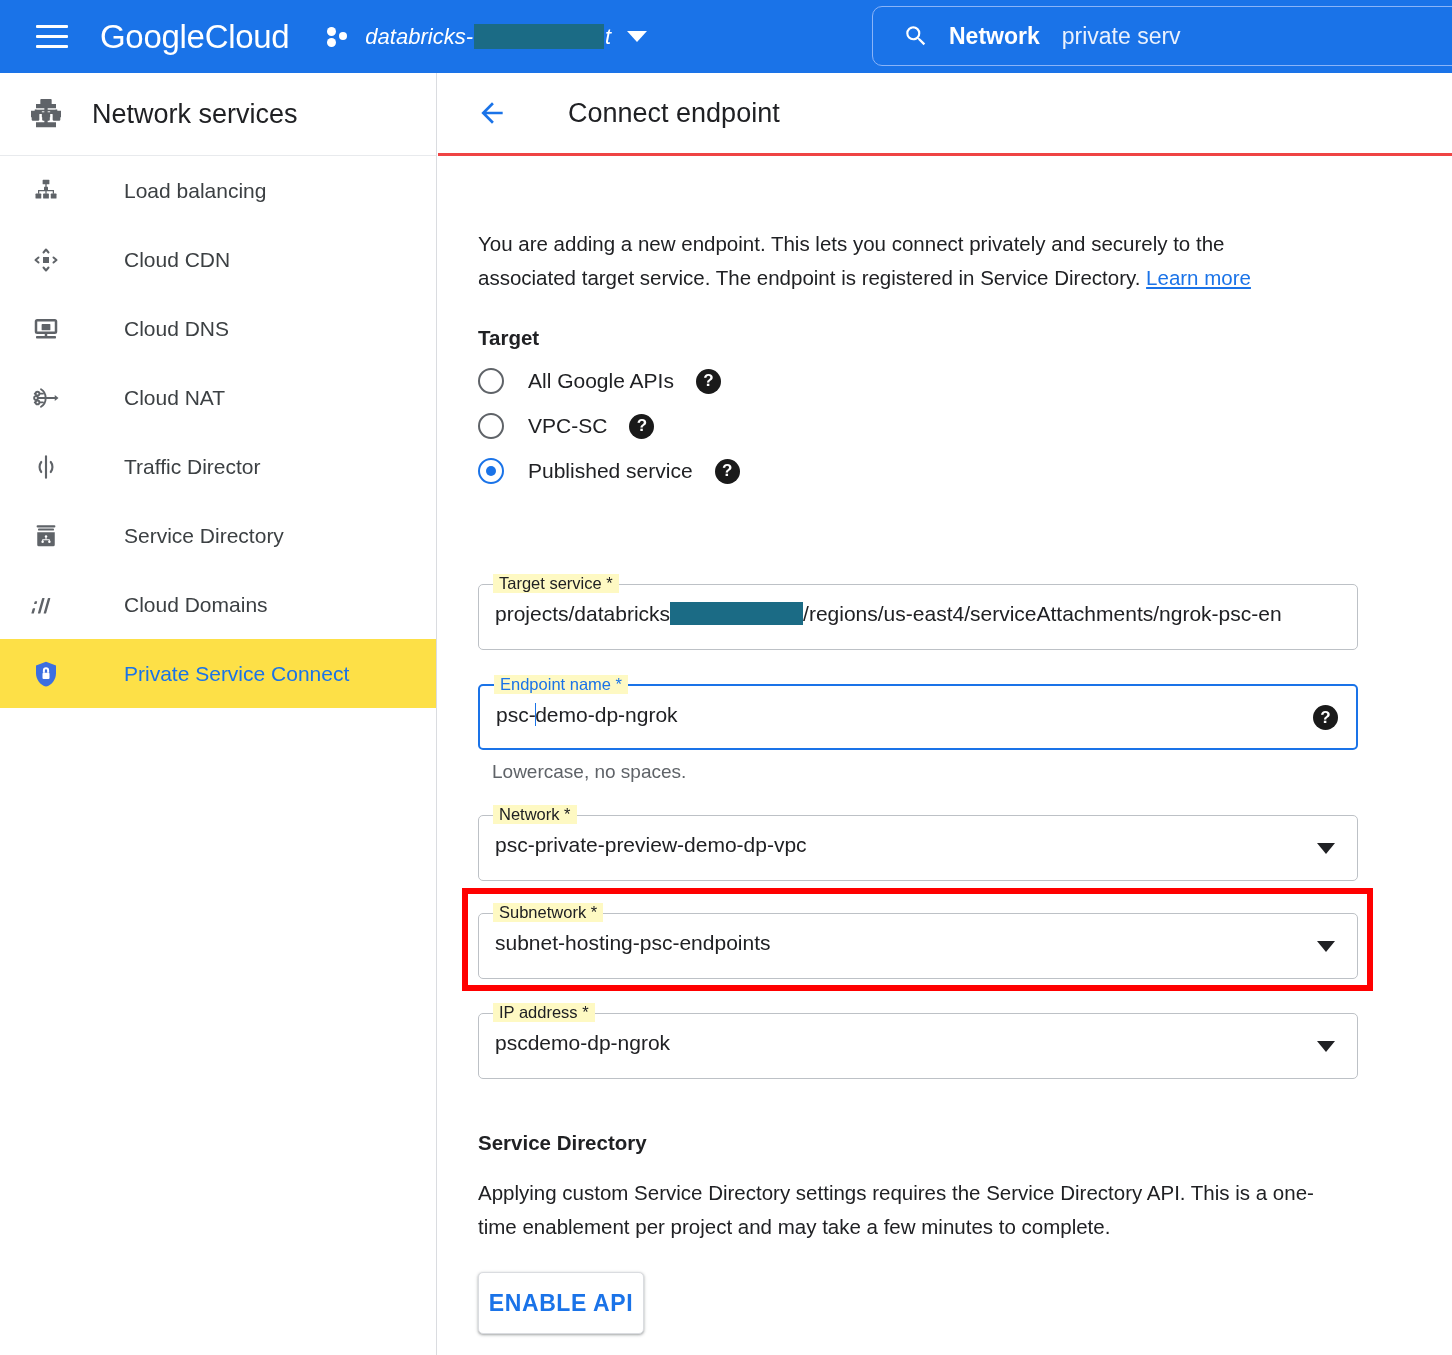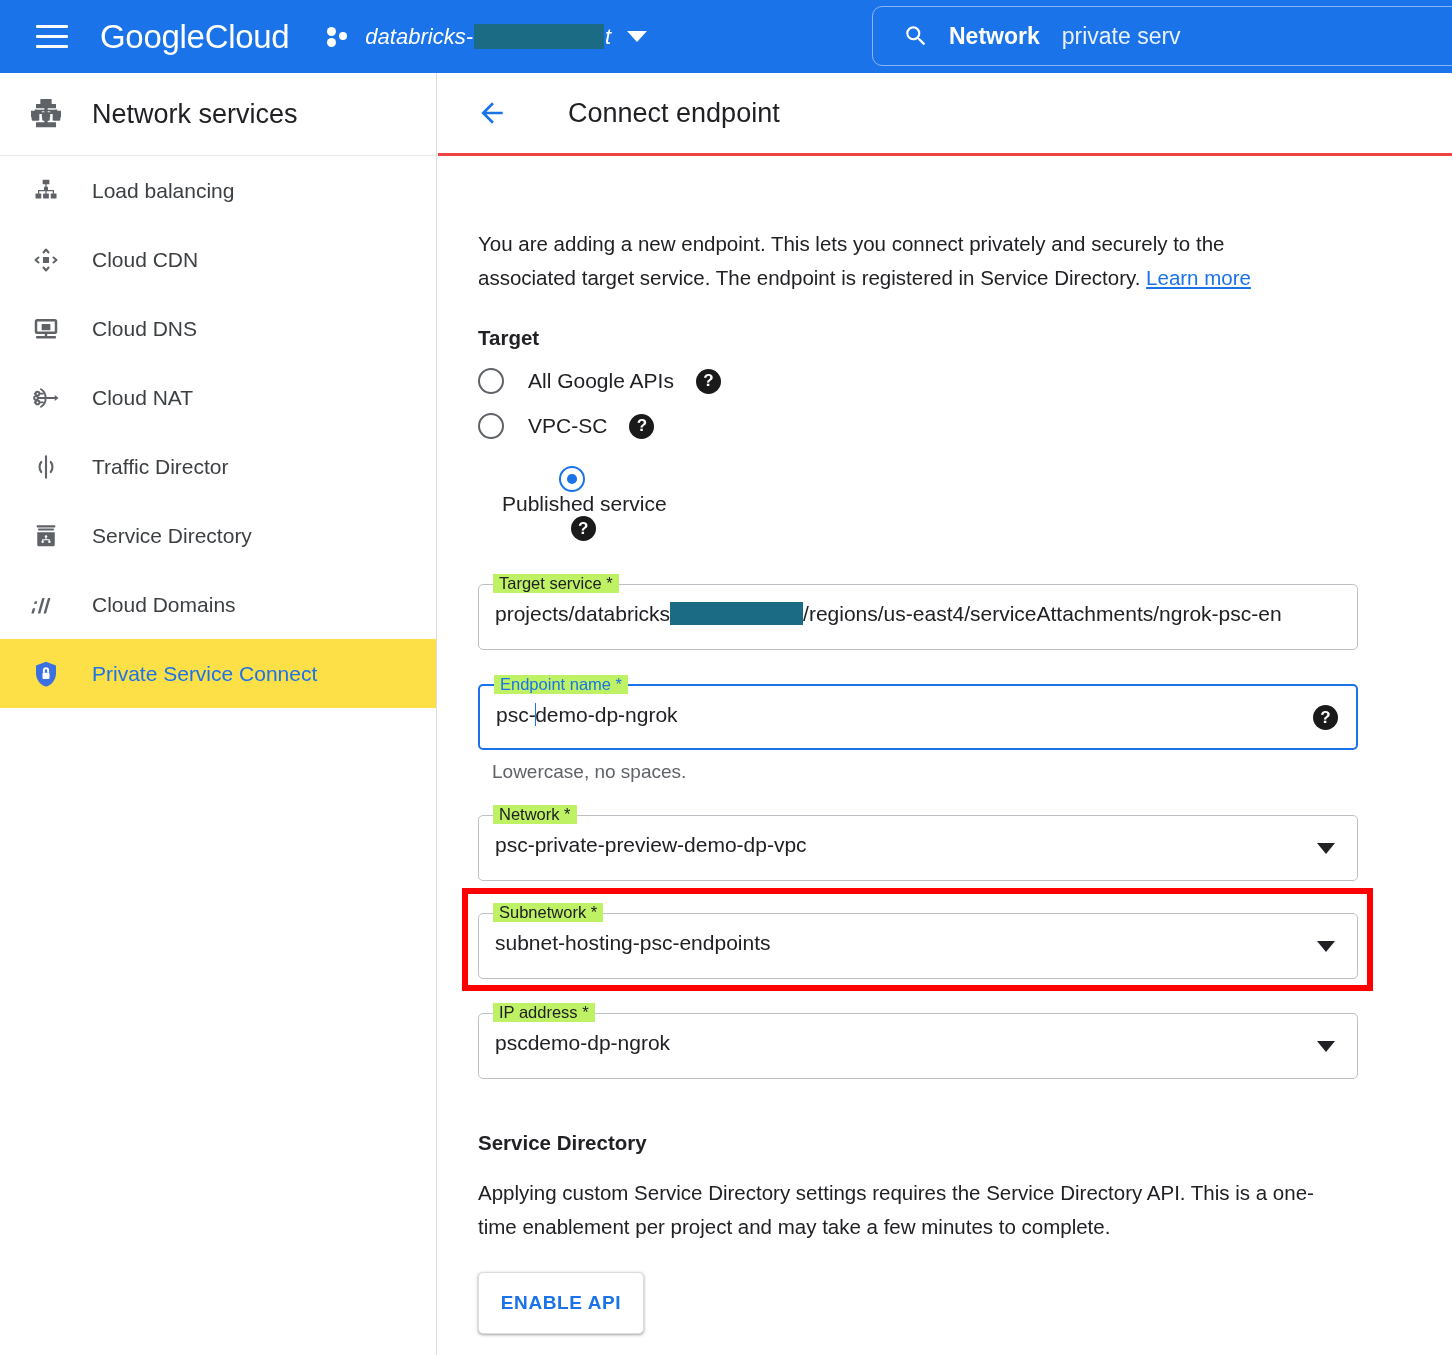--- a/index.html
+++ b/index.html
@@ -105,21 +105,21 @@
   }
   .nav-item {
     height: 69px;
     display: flex; align-items: center;
     cursor: pointer;
   }
   .nav-item .icon-wrap {
     width: 92px; display: flex; justify-content: center; align-items: center;
   }
   .nav-label {
-    font-size: 21px; color: #3c4043; white-space: nowrap;
+    font-size: 21px; color: #3c4043; white-space: nowrap; margin-left: 32px;
   }
   .nav-item.selected { background: #fde047; }
   .nav-item.selected .nav-label { color: #1a73e8; }
 
   
   #main {
     position: absolute; left: 438px; top: 73px;
     width: 1014px; height: 1282px; background: #ffffff;
   }
   #main-header {
@@ -172,21 +172,21 @@
 
   
   .field {
     position: absolute; left: 40px; width: 880px; height: 66px;
     border: 1px solid #bdc1c6; border-radius: 5px;
     background: #ffffff;
   }
   .field.focused { border: 2px solid #1a73e8; }
   .field .legend {
     position: absolute; top: -11px; left: 14px;
-    background: #bef264; padding: 0 6px;
+    background: #fef9c3; padding: 0 6px;
     font-size: 16.5px; color: #202124; white-space: nowrap;
   }
   .field.focused .legend { color: #1a73e8; font-weight: 400; }
   .field .value {
     position: absolute; left: 16px; top: 17px;
     font-size: 21px; color: #202124; white-space: nowrap;
     overflow: hidden; width: 842px;
   }
   .field .caret {
     display: inline-block; width: 1.5px; height: 23px;
@@ -218,21 +218,21 @@
     width: 911px; height: 103px;
     border: 6px solid #ff0000;
     pointer-events: none;
   }
 
   
   .btn {
     position: absolute; display: inline-flex;
     align-items: center; justify-content: center;
     cursor: pointer; border-radius: 5px;
-    font-size: 19px; font-weight: bold; letter-spacing: 0.6px;
+    font-size: 23px; font-weight: bold; letter-spacing: 0.6px;
     white-space: nowrap;
   }
   #enable-api-btn {
     left: 40px; top: 1116px;
     width: 166px; height: 62px;
     background: #ffffff; color: #1a73e8;
     border: 1px solid #dadce0;
     box-shadow: 0 1px 2px rgba(60,64,67,.3), 0 1px 3px 1px rgba(60,64,67,.15);
   }
 </style>
@@ -437,21 +437,21 @@
       <span class="radio-label">All Google APIs</span>
       <span class="help-dot">?</span>
     </div>
 
     <div class="radio-row" style="top:257px;">
       <span class="radio"></span>
       <span class="radio-label">VPC-SC</span>
       <span class="help-dot">?</span>
     </div>
 
-    <div class="radio-row" style="top:310px;flex-direction:column;">
+    <div class="radio-row" style="top:302px;">
       <span class="radio checked"></span>
       <span class="radio-label">Published service</span>
       <span class="help-dot">?</span>
     </div>
 
     <div class="field" style="top:428px;">
       <span class="legend">Target service *</span>
       <span class="value"><span>projects/databricks</span><span id="redact-target"></span><span>/regions/us-east4/serviceAttachments/ngrok-psc-en</span></span>
     </div>
 

